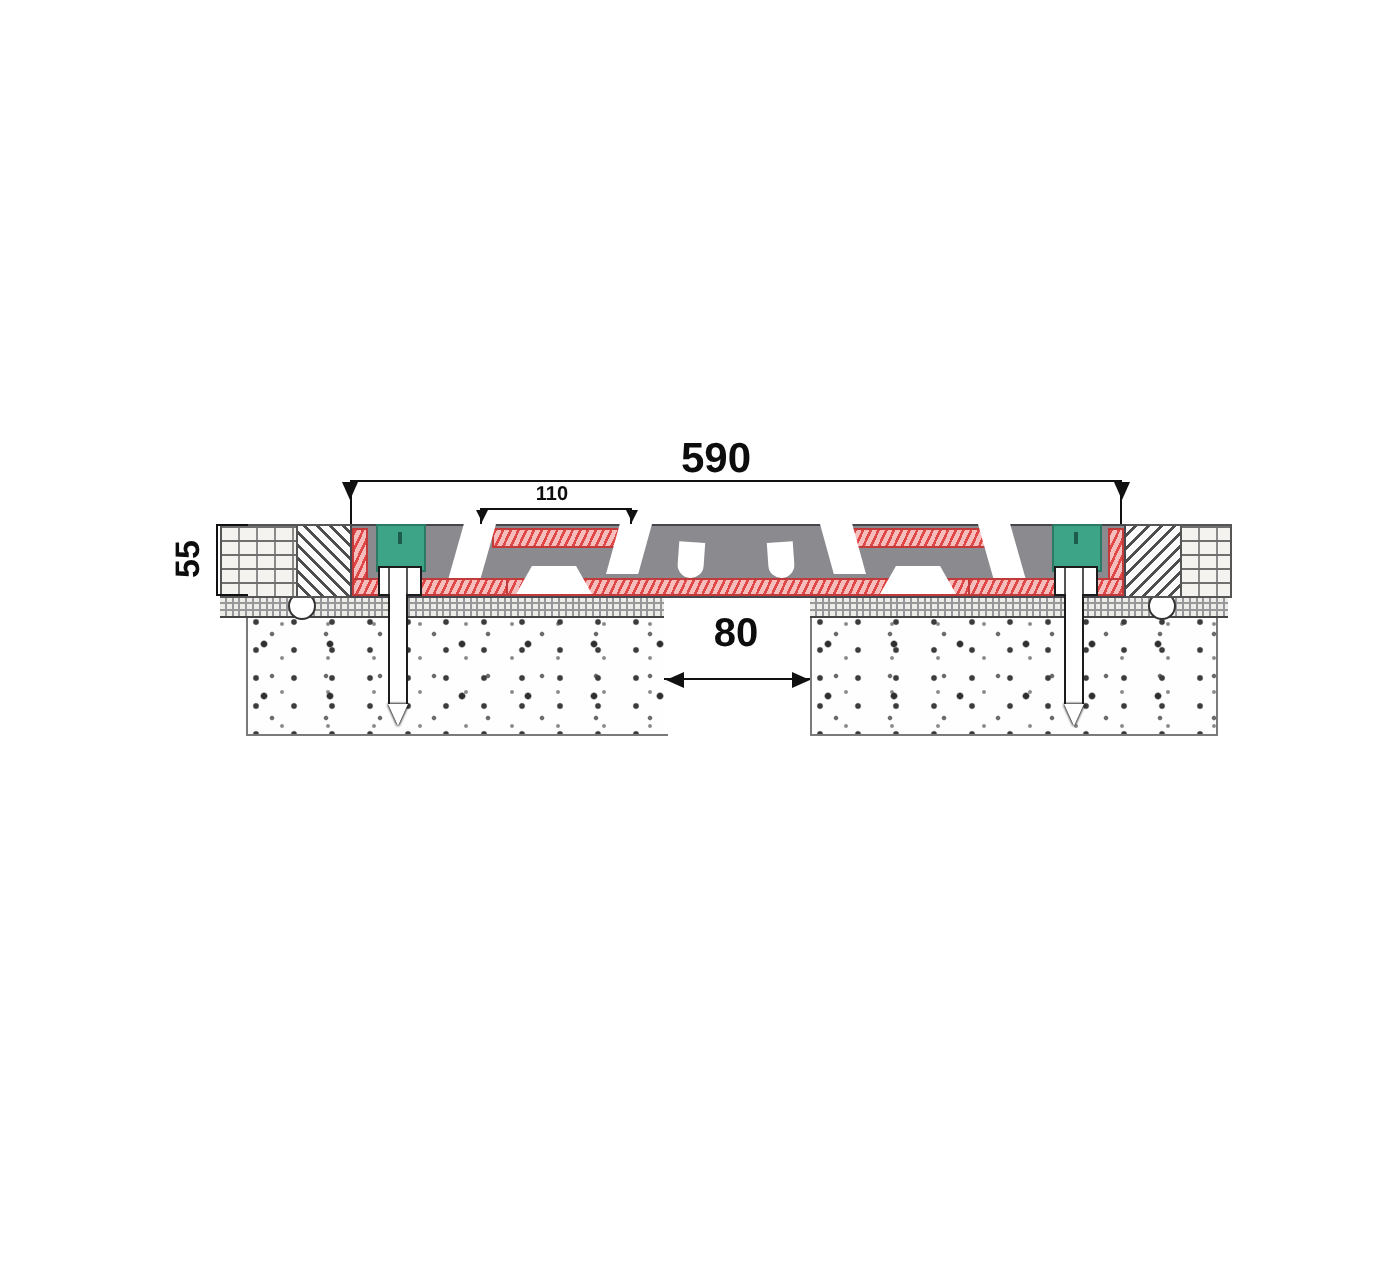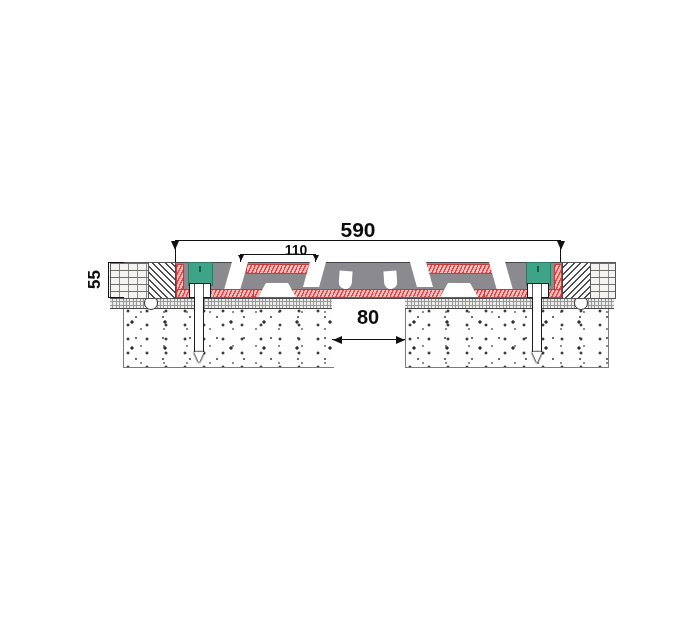--- a/index.html
+++ b/index.html
@@ -109,21 +109,21 @@
   <div class="abs dimline" style="left:560px;top:240px;width:1.2px;height:22px;"></div>
   <div class="abs" style="left:171px;top:241px;width:0;height:0;border-left:4.5px solid transparent;border-right:4.5px solid transparent;border-top:9px solid #111;"></div>
   <div class="abs" style="left:557px;top:241px;width:0;height:0;border-left:4.5px solid transparent;border-right:4.5px solid transparent;border-top:9px solid #111;"></div>
   <div class="abs dimtext" style="left:334px;top:219px;width:48px;font-size:21px;">590</div>
 
   <div class="abs dimline" style="left:240px;top:254px;width:76px;height:1.2px;"></div>
   <div class="abs dimline" style="left:240px;top:254px;width:1px;height:8px;"></div>
   <div class="abs dimline" style="left:315px;top:254px;width:1px;height:8px;"></div>
   <div class="abs" style="left:237.5px;top:255px;width:0;height:0;border-left:3px solid transparent;border-right:3px solid transparent;border-top:6px solid #111;"></div>
   <div class="abs" style="left:312.5px;top:255px;width:0;height:0;border-left:3px solid transparent;border-right:3px solid transparent;border-top:6px solid #111;"></div>
-  <div class="abs dimtext" style="left:276px;top:243px;width:40px;font-size:14px;">110</div>
+  <div class="abs dimtext" style="left:256px;top:243px;width:40px;font-size:10px;">110</div>
 
   <div class="abs dimline" style="left:108px;top:262px;width:1.3px;height:36px;"></div>
   <div class="abs dimline" style="left:108px;top:262px;width:16px;height:1.3px;"></div>
   <div class="abs dimline" style="left:108px;top:297px;width:16px;height:1.3px;"></div>
   <div class="abs dimtext" style="left:82px;top:271px;width:24px;font-size:17px;transform:rotate(-90deg);">55</div>
 
   <div class="abs dimline" style="left:332px;top:339px;width:73px;height:1.4px;"></div>
   <div class="abs" style="left:332.5px;top:335.5px;width:0;height:0;border-top:4.5px solid transparent;border-bottom:4.5px solid transparent;border-right:9px solid #111;"></div>
   <div class="abs" style="left:395.5px;top:335.5px;width:0;height:0;border-top:4.5px solid transparent;border-bottom:4.5px solid transparent;border-left:9px solid #111;"></div>
   <div class="abs dimtext" style="left:348px;top:307px;width:40px;font-size:20px;">80</div>

